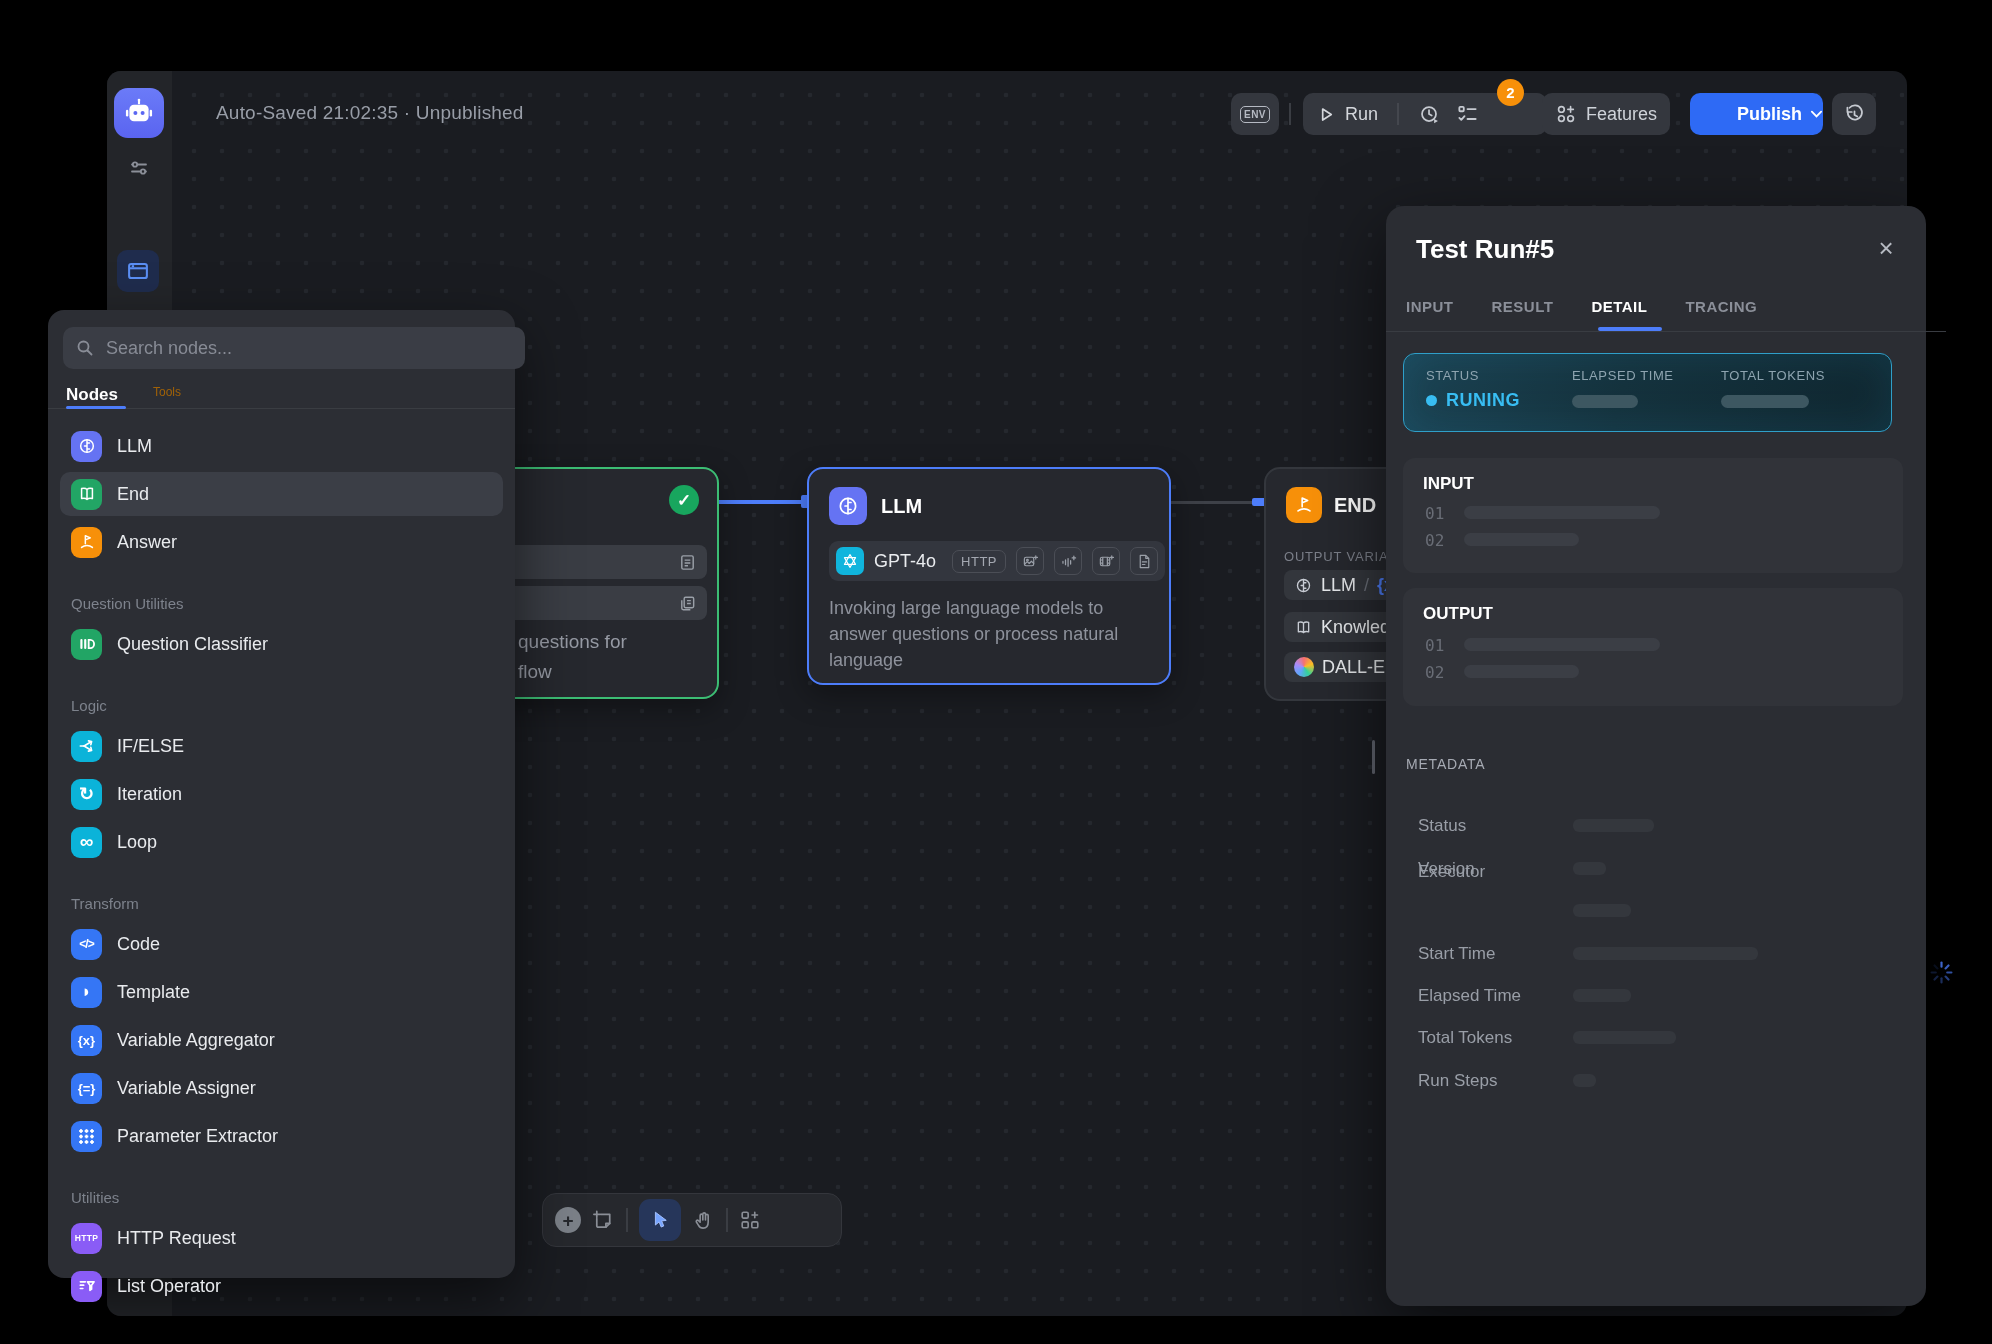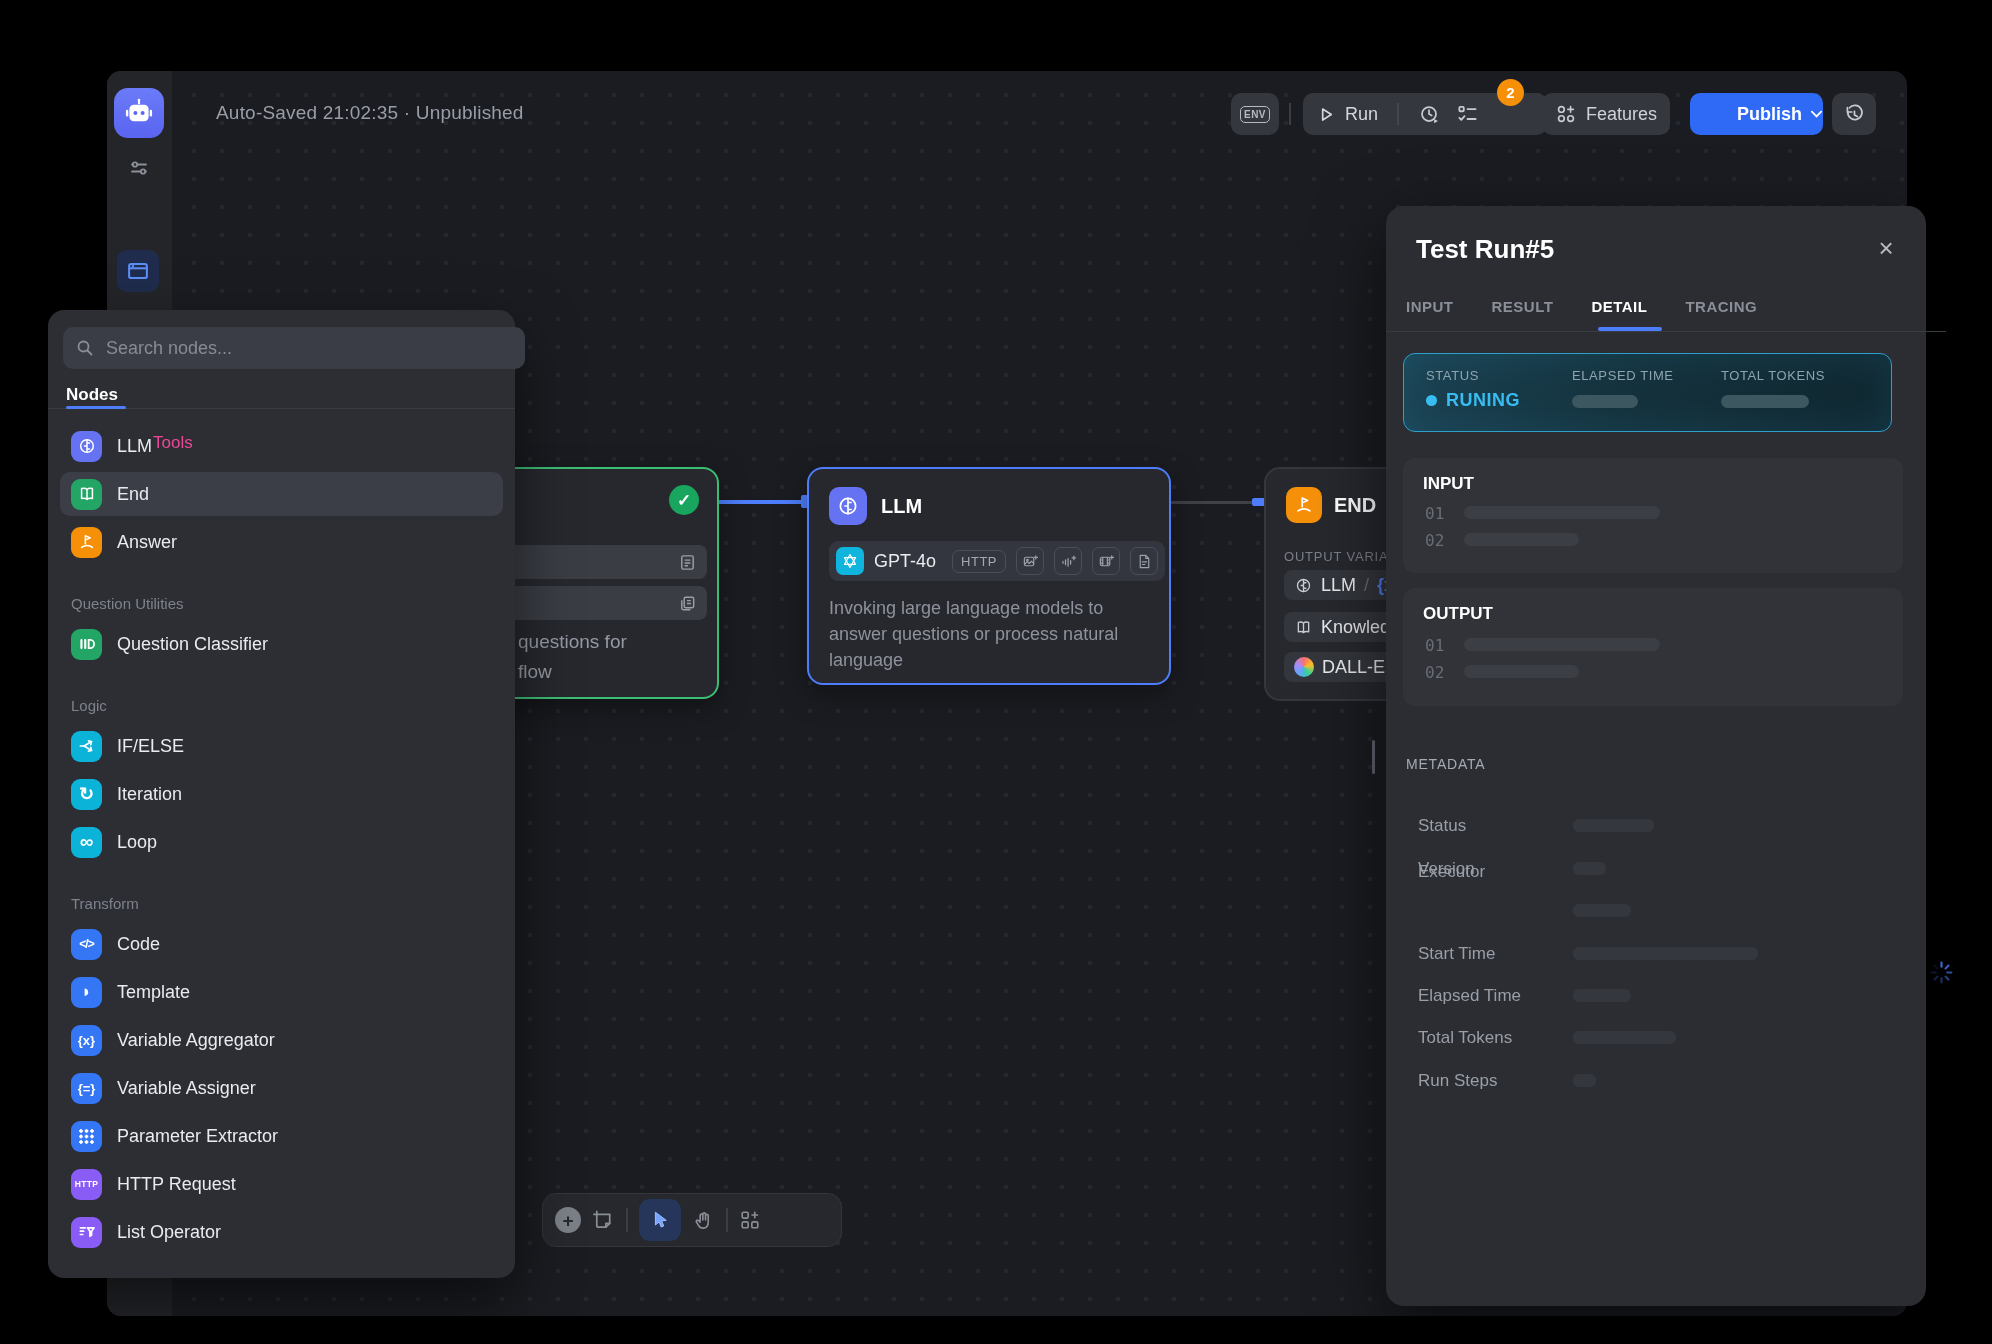--- a/index.html
+++ b/index.html
@@ -38,21 +38,21 @@
 
   
   .palette{left:48px;top:310px;width:467px;height:968px;background:#2c2e34;border-radius:16px;z-index:50;
            box-shadow:0 24px 60px rgba(0,0,0,.55);}
   .search{left:63px;top:327px;width:438px;height:42px;background:#3a3d45;border-radius:10px;z-index:51;
           display:flex;align-items:center;padding:0 12px;gap:9px;}
   .search input{background:transparent;border:none;outline:none;color:#e8eaee;font-size:18px;width:100%;
           font-family:"Liberation Sans",sans-serif;}
   .search input::placeholder{color:#878b95;}
   .ptab-nodes{left:66px;top:385px;font-size:17px;font-weight:700;color:#fff;z-index:52;}
-  .ptab-tools{left:153px;top:385px;font-size:17px;color:#ec4899;z-index:52;margin-top:48px;}
+  .ptab-tools{left:153px;top:385px;font-size:12px;color:#a16207;z-index:52;}
   .ptab-line{left:48px;top:408px;width:467px;height:1px;background:#3a3d42;z-index:51;}
   .ptab-underline{left:66px;top:406px;width:60px;height:3px;border-radius:2px;background:#4d7dfa;z-index:53;}
   .plist{left:48px;top:410px;width:467px;padding-top:12px;z-index:52;display:flex;flex-direction:column;}
   .prow{height:48px;display:flex;align-items:center;padding-left:23px;gap:15px;position:relative;}
   .prow.hl::before{content:"";position:absolute;left:12px;right:12px;top:2px;bottom:2px;
                    background:#3b3e46;border-radius:10px;z-index:-1;}
   .prow .lbl{font-size:18px;color:#e9ebee;}
   .phead{height:46px;display:flex;align-items:flex-end;padding:0 0 8px 23px;font-size:15px;color:#7d828c;}
   .nicon{width:31px;height:31px;border-radius:9px;color:#fff;font-weight:700;flex:0 0 31px;}
   .c-indigo{background:#6573f3;} .c-green{background:#22a565;} .c-orange{background:#f79009;}
@@ -488,20 +488,21 @@
     <span class="nicon c-blue ic" style="font-size:13px;">{=}</span>
     <span class="lbl">Variable Assigner</span>
   </div>
   <div class="prow">
     <span class="nicon c-blue ic">
         <span class="g-dots"></span>
       </span>
     <span class="lbl">Parameter Extractor</span>
   </div>
 
+  <div class="phead">Utilities</div>
   <div class="prow">
     <span class="nicon c-violet ic" style="font-size:8.5px;letter-spacing:.3px;">HTTP</span>
     <span class="lbl">HTTP Request</span>
   </div>
   <div class="prow">
     <span class="nicon c-violet ic">
       <svg width="20" height="20" viewBox="0 0 24 24" fill="none" stroke="#fff" stroke-width="2" stroke-linecap="round" stroke-linejoin="round">
         <path d="M4 7 h6 M4 11 h4 M4 15 h3"></path>
         <path d="M12.5 7 h8 l-3 4.2 v4.6 l-2 1.4 v-6 Z"></path>
       </svg>

